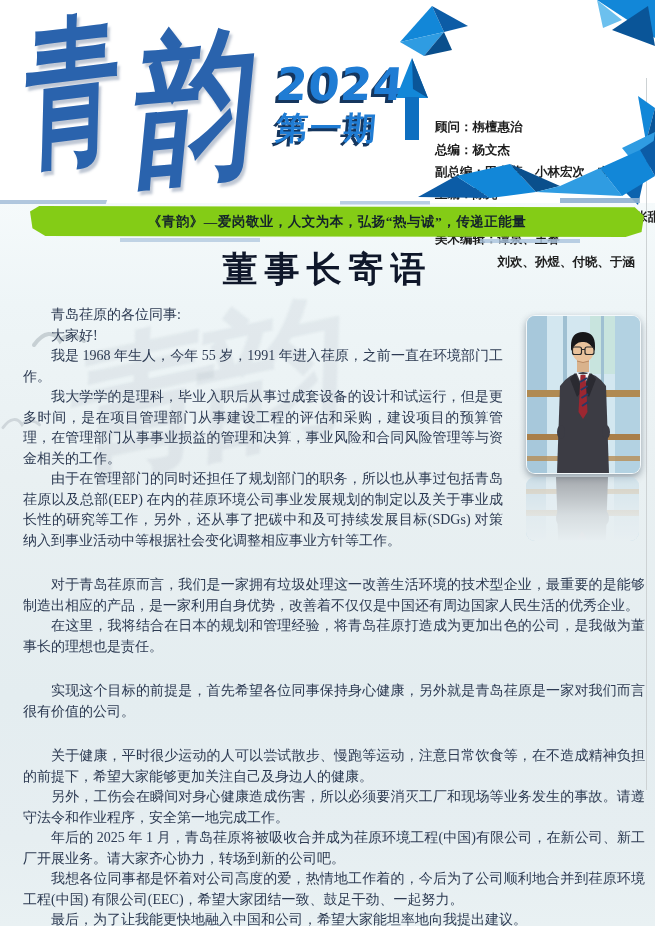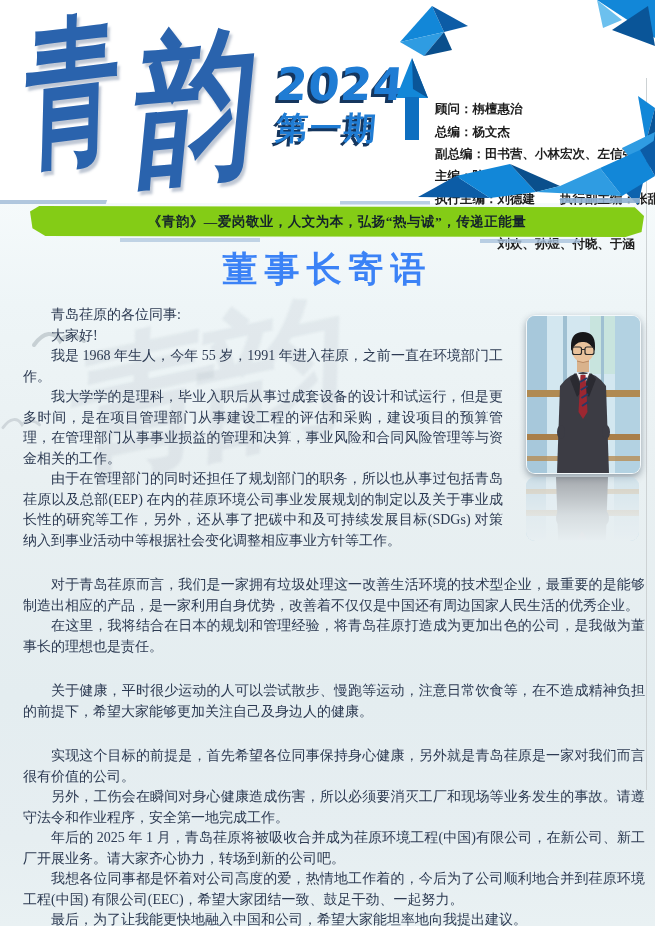--- a/index.html
+++ b/index.html
@@ -24,21 +24,21 @@
   .issue-block { position:absolute; left:276px; top:62px; z-index:2; }
   .issue-year {
     font-family:"DejaVu Sans","Liberation Sans",sans-serif; font-weight:900; font-size:45px; line-height:1;
     color:#1f7cd4; letter-spacing:1px; transform:skewX(-5deg); text-shadow:-3px 3px 0 #15365e;
   }
   .issue-number {
     font-family:"DejaVu Sans","Liberation Sans",sans-serif; font-weight:900; font-size:32px; line-height:1;
     margin-top:5px; color:#1f7cd4; letter-spacing:2px; transform:skewX(-5deg); text-shadow:-3px 3px 0 #15365e;
   }
   .staff-box {
-    position:absolute; left:435px; top:31px; width:218px; z-index:2;
+    position:absolute; left:435px; top:49px; width:218px; z-index:2;
     font-size:12.5px; font-weight:bold; color:#1d1d1d; line-height:22.4px; white-space:pre;
   }
   
   .decor { position:absolute; left:0; top:0; z-index:3; pointer-events:none; }
   .right-edge-line { position:absolute; left:646px; top:78px; width:1px; height:712px; background:#cdd2d4; z-index:1; }
   
   .banner {
     position:absolute; left:30px; top:206px; width:614px; height:31px; z-index:4;
     background:#84cc16; display:flex; align-items:center; justify-content:center;
     clip-path:polygon(0 18%,1.5% 0,98.5% 4%,100% 32%,99.6% 84%,97% 100%,2.5% 97%,.4% 72%);
@@ -50,21 +50,21 @@
   
   .ghost-cal {
     position:absolute; left:55px; top:320px; z-index:1; font-size:150px; font-weight:bold; font-style:italic;
     color:rgba(100,115,130,.09); transform:rotate(-12deg); filter:blur(1px); letter-spacing:-20px; line-height:1;
   }
   .birds { position:absolute; z-index:1; }
   
   .content { position:absolute; left:0; top:246px; width:655px; z-index:2; }
   .article-title {
     margin:0; text-align:center; font-family:"Liberation Sans","DejaVu Sans",sans-serif;
-    font-size:35px; font-weight:bold; color:#3b82f6; letter-spacing:7px;
+    font-size:35px; font-weight:bold; color:#0f172a; letter-spacing:7px;
   }
   .article-body {
     margin:12px 10px 0 23px; width:622px;
     font-size:14px; line-height:20.5px; color:#2c3a52; text-align:justify;
   }
   .paras .para { margin:0; text-indent:2em; }
   .paras .para.gap { margin-top:24px; }
   
   .photo-float { float:right; width:128px; height:244px; margin:10px 0 2px 14px; }
   .photo-frame {
@@ -196,22 +196,22 @@
 
       <div class="paras">
 
       <p class="para">青岛荏原的各位同事:</p>
           <p class="para">大家好!</p>
           <p class="para">我是 1968 年生人，今年 55 岁，1991 年进入荏原，之前一直在环境部门工作。</p>
           <p class="para">我大学学的是理科，毕业入职后从事过成套设备的设计和试运行，但是更多时间，是在项目管理部门从事建设工程的评估和采购，建设项目的预算管理，在管理部门从事事业损益的管理和决算，事业风险和合同风险管理等与资金相关的工作。</p>
           <p class="para">由于在管理部门的同时还担任了规划部门的职务，所以也从事过包括青岛荏原以及总部(EEP) 在内的荏原环境公司事业发展规划的制定以及关于事业成长性的研究等工作，另外，还从事了把碳中和及可持续发展目标(SDGs) 对策纳入到事业活动中等根据社会变化调整相应事业方针等工作。</p>
           <p class="para gap">对于青岛荏原而言，我们是一家拥有垃圾处理这一改善生活环境的技术型企业，最重要的是能够制造出相应的产品，是一家利用自身优势，改善着不仅仅是中国还有周边国家人民生活的优秀企业。</p>
           <p class="para">在这里，我将结合在日本的规划和管理经验，将青岛荏原打造成为更加出色的公司，是我做为董事长的理想也是责任。</p>
+          <p class="para gap">实现这个目标的前提是，首先希望各位同事保持身心健康，另外就是青岛荏原是一家对我们而言很有价值的公司。</p>
           <p class="para gap">关于健康，平时很少运动的人可以尝试散步、慢跑等运动，注意日常饮食等，在不造成精神负担的前提下，希望大家能够更加关注自己及身边人的健康。</p>
-          <p class="para gap">实现这个目标的前提是，首先希望各位同事保持身心健康，另外就是青岛荏原是一家对我们而言很有价值的公司。</p>
           <p class="para">另外，工伤会在瞬间对身心健康造成伤害，所以必须要消灭工厂和现场等业务发生的事故。请遵守法令和作业程序，安全第一地完成工作。</p>
           <p class="para">年后的 2025 年 1 月，青岛荏原将被吸收合并成为荏原环境工程(中国)有限公司，在新公司、新工厂开展业务。请大家齐心协力，转场到新的公司吧。</p>
           <p class="para">我想各位同事都是怀着对公司高度的爱，热情地工作着的，今后为了公司顺利地合并到荏原环境工程(中国) 有限公司(EEC)，希望大家团结一致、鼓足干劲、一起努力。</p>
           <p class="para">最后，为了让我能更快地融入中国和公司，希望大家能坦率地向我提出建议。</p>
         </div>
 
     </div>
   </div>
 
 </div>

